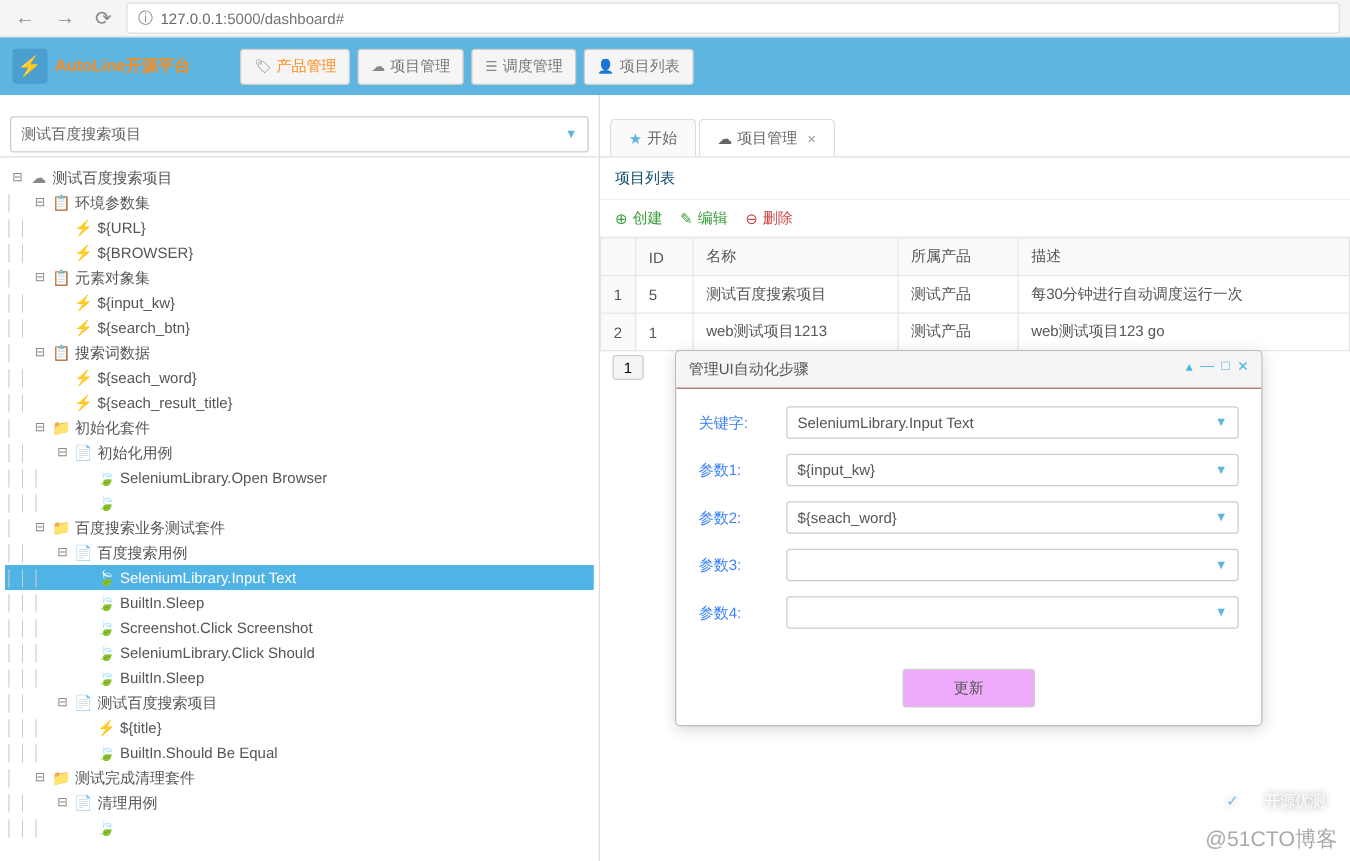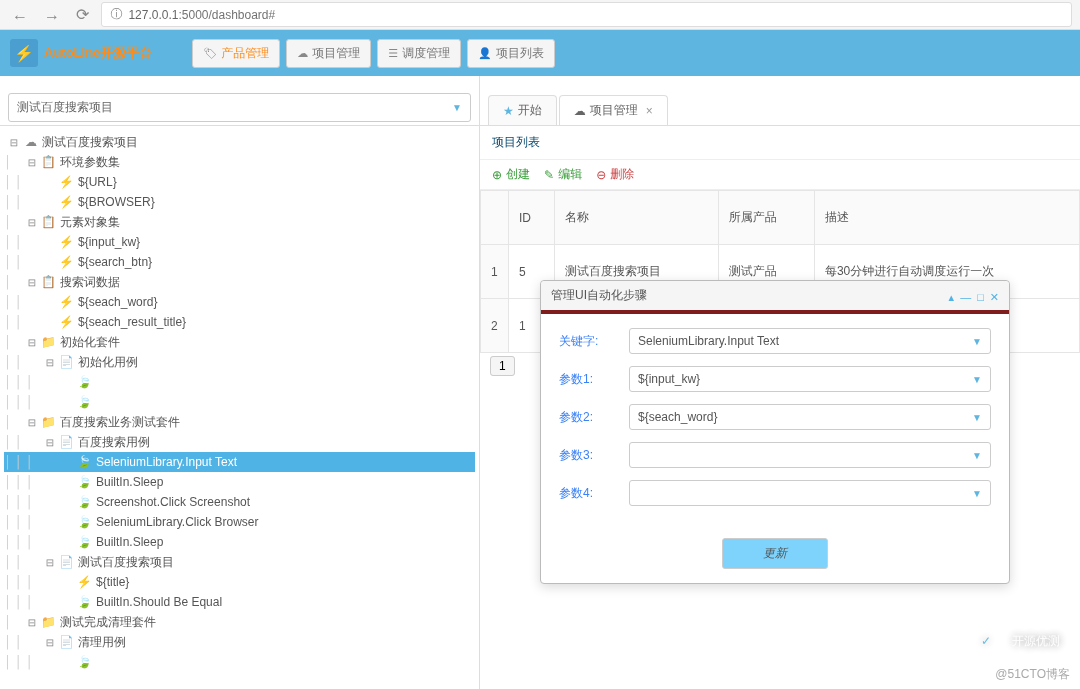--- a/index.html
+++ b/index.html
@@ -49,41 +49,41 @@
 .tab .close { color: #999; margin-left: 4px; }
 
 .section-title { padding: 8px 12px; color: #0c4a6e; border-bottom: 1px solid #eee; }
 .action-bar { padding: 6px 12px; display: flex; gap: 14px; border-bottom: 1px solid #eee; }
 .act { display: flex; align-items: center; gap: 4px; color: #666; cursor: pointer; }
 .act.green { color: #3a9d3a; }
 .act.red { color: #c44; }
 
 
 .grid { width: 100%; border-collapse: collapse; }
-.grid th, .grid td { border: 1px solid #e5e5e5; padding: 18px 10px; text-align: left; color: #555; font-weight: normal; }
+.grid th, .grid td { border: 1px solid #e5e5e5; padding: 6px 10px; text-align: left; color: #555; font-weight: normal; }
 .grid th { background: #fafafa; }
 .row-num { width: 28px; text-align: center; background: #fafafa; }
 
 
 .dialog { position: absolute; top: 280px; left: 540px; width: 470px; background: #fff; border: 1px solid #bbb; border-radius: 4px; box-shadow: 0 3px 12px rgba(0,0,0,0.15); }
-.dlg-title { background: #f5f5f5; padding: 6px 10px; border-bottom: 4px solid #7f1d1d; display: flex; justify-content: space-between; align-items: flex-end; color: #555; border-radius: 4px 4px 0 0; }
+.dlg-title { background: #f5f5f5; padding: 6px 10px; border-bottom: 1px solid #7f1d1d; display: flex; justify-content: space-between; align-items: flex-start; color: #555; border-radius: 4px 4px 0 0; }
 .dlg-controls { display: flex; gap: 6px; color: #4fb3e6; }
 .dlg-controls span { cursor: pointer; font-size: 11px; }
 .dlg-body { padding: 14px 18px; }
 .form-row { display: flex; align-items: center; margin-bottom: 12px; }
 .form-row label { width: 70px; color: #3b82f6; }
 .form-row .field { flex: 1; border: 1px solid #ccc; border-radius: 3px; padding: 5px 8px; display: flex; justify-content: space-between; align-items: center; color: #555; min-height: 26px; }
 .form-row .field .chev { color: #5eb5e0; font-size: 10px; }
 .dlg-footer { text-align: center; padding: 6px 0 14px; }
-.btn-update { border: 1px solid #ccc; background: #7dd3fc; padding: 6px 40px; border-radius: 3px; color: #555; cursor: pointer; font-style: italic; }
+.btn-update { border: 1px solid #ccc; background: #f0abfc; padding: 6px 40px; border-radius: 3px; color: #555; cursor: pointer; }
 
 
 .watermark { position: absolute; right: 20px; bottom: 30px; color: #fff; text-shadow: 0 0 8px rgba(0,0,0,0.6); font-size: 22px; display: flex; align-items: center; gap: 8px; opacity: 0.9; }
 .wm-icon { width: 36px; height: 36px; background: rgba(255,255,255,0.5); border-radius: 50%; display: flex; align-items: center; justify-content: center; color: #5eb5e0; }
-.attribution { position: absolute; right: 10px; bottom: 6px; color: #aaa; font-size: 12px; }
+.attribution { position: absolute; right: 10px; bottom: 6px; color: #aaa; font-size: 17px; }
 
 .star { color: #5eb5e0; }
 </style>
 </head>
 <body>
 
 <div class="browser-bar">
   <span class="nav-btn">←</span>
   <span class="nav-btn">→</span>
   <span class="nav-btn">⟳</span>
@@ -198,20 +198,21 @@
         <div class="tree-node">
           <span class="tree-indent" style="width: 40px;"><span class="tree-lines"> │  │ </span></span>
           <span class="toggle">⊟</span>
           <span class="ticon">📄</span>
           <span class="tree-label">初始化用例</span>
         </div>
         <div class="tree-node">
           <span class="tree-indent" style="width: 58px;"><span class="tree-lines"> │  │  │ </span></span>
           <span class="toggle"></span>
           <span class="ticon">🍃</span>
+          <span class="tree-label">SeleniumLibrary.Open Browser</span>
         </div>
         <div class="tree-node">
           <span class="tree-indent" style="width: 58px;"><span class="tree-lines"> │  │  │ </span></span>
           <span class="toggle"></span>
           <span class="ticon">🍃</span>
         </div>
         <div class="tree-node">
           <span class="tree-indent" style="width: 22px;"><span class="tree-lines"> │ </span></span>
           <span class="toggle">⊟</span>
           <span class="ticon">📁</span>
@@ -238,21 +239,21 @@
         <div class="tree-node">
           <span class="tree-indent" style="width: 58px;"><span class="tree-lines"> │  │  │ </span></span>
           <span class="toggle"></span>
           <span class="ticon">🍃</span>
           <span class="tree-label">Screenshot.Click Screenshot</span>
         </div>
         <div class="tree-node">
           <span class="tree-indent" style="width: 58px;"><span class="tree-lines"> │  │  │ </span></span>
           <span class="toggle"></span>
           <span class="ticon">🍃</span>
-          <span class="tree-label">SeleniumLibrary.Click Browser</span>
+          <span class="tree-label">SeleniumLibrary.Click Should</span>
         </div>
         <div class="tree-node">
           <span class="tree-indent" style="width: 58px;"><span class="tree-lines"> │  │  │ </span></span>
           <span class="toggle"></span>
           <span class="ticon">🍃</span>
           <span class="tree-label">BuiltIn.Sleep</span>
         </div>
         <div class="tree-node">
           <span class="tree-indent" style="width: 40px;"><span class="tree-lines"> │  │ </span></span>
           <span class="toggle">⊟</span>

